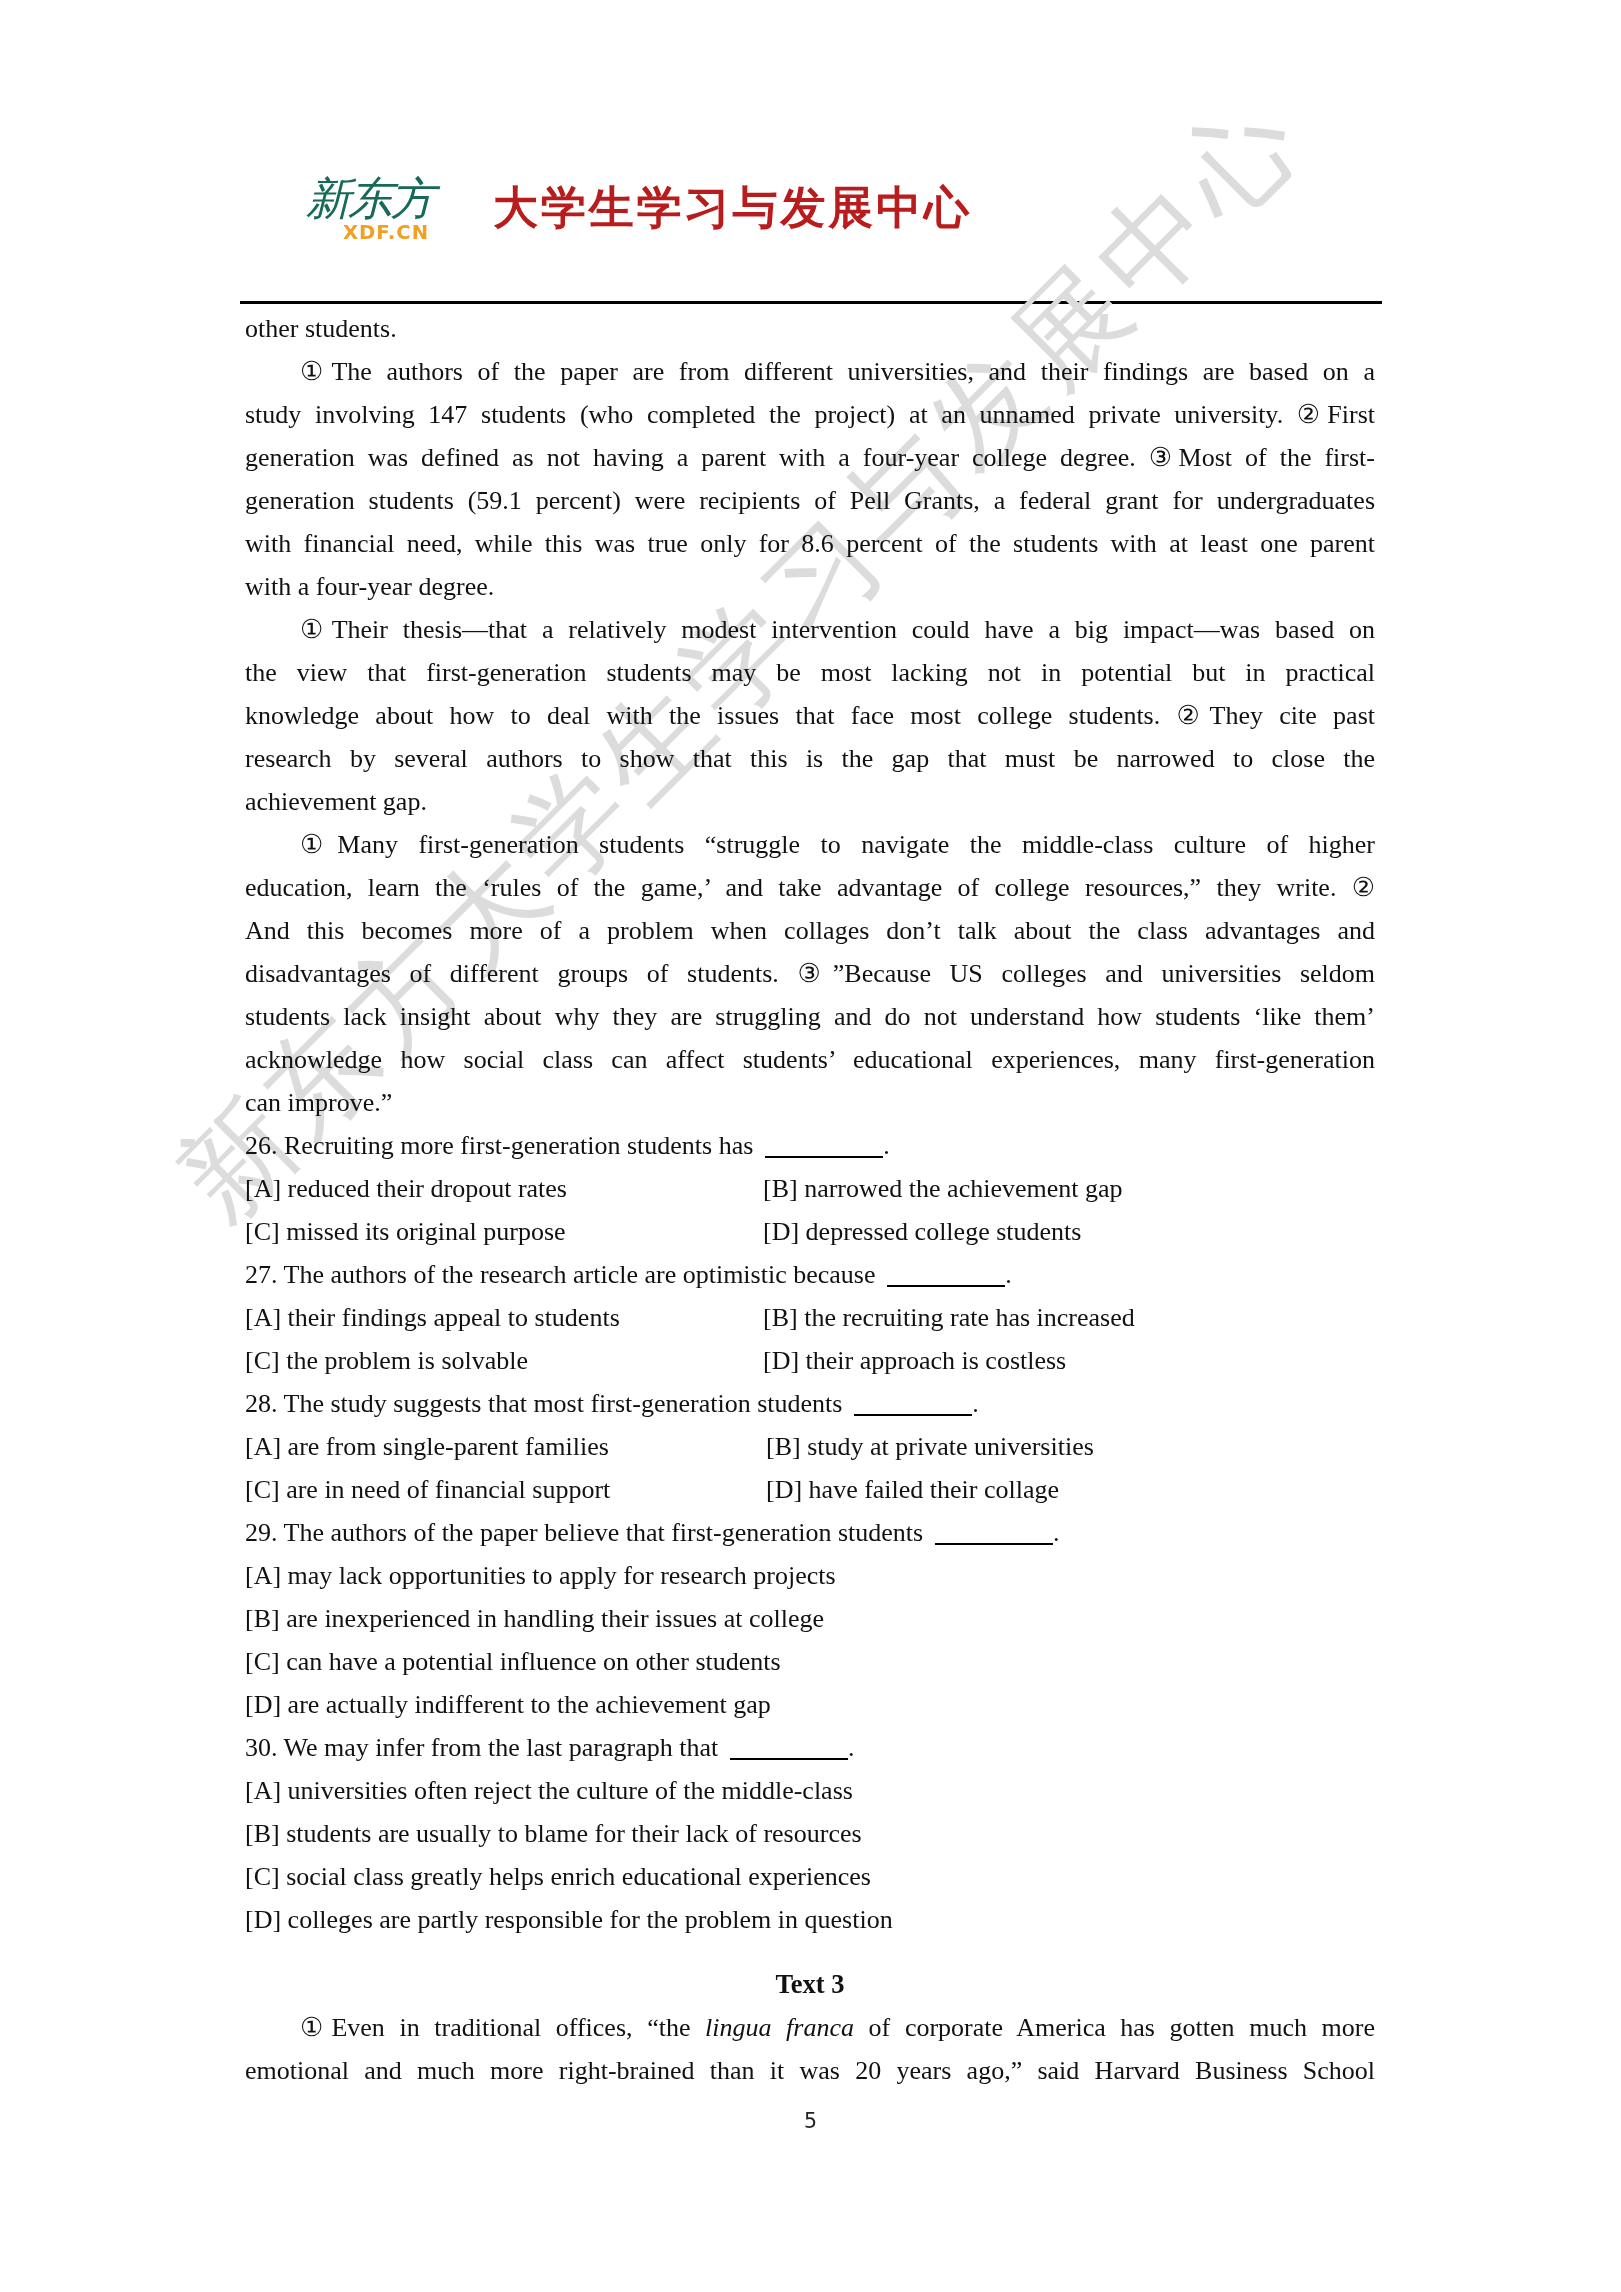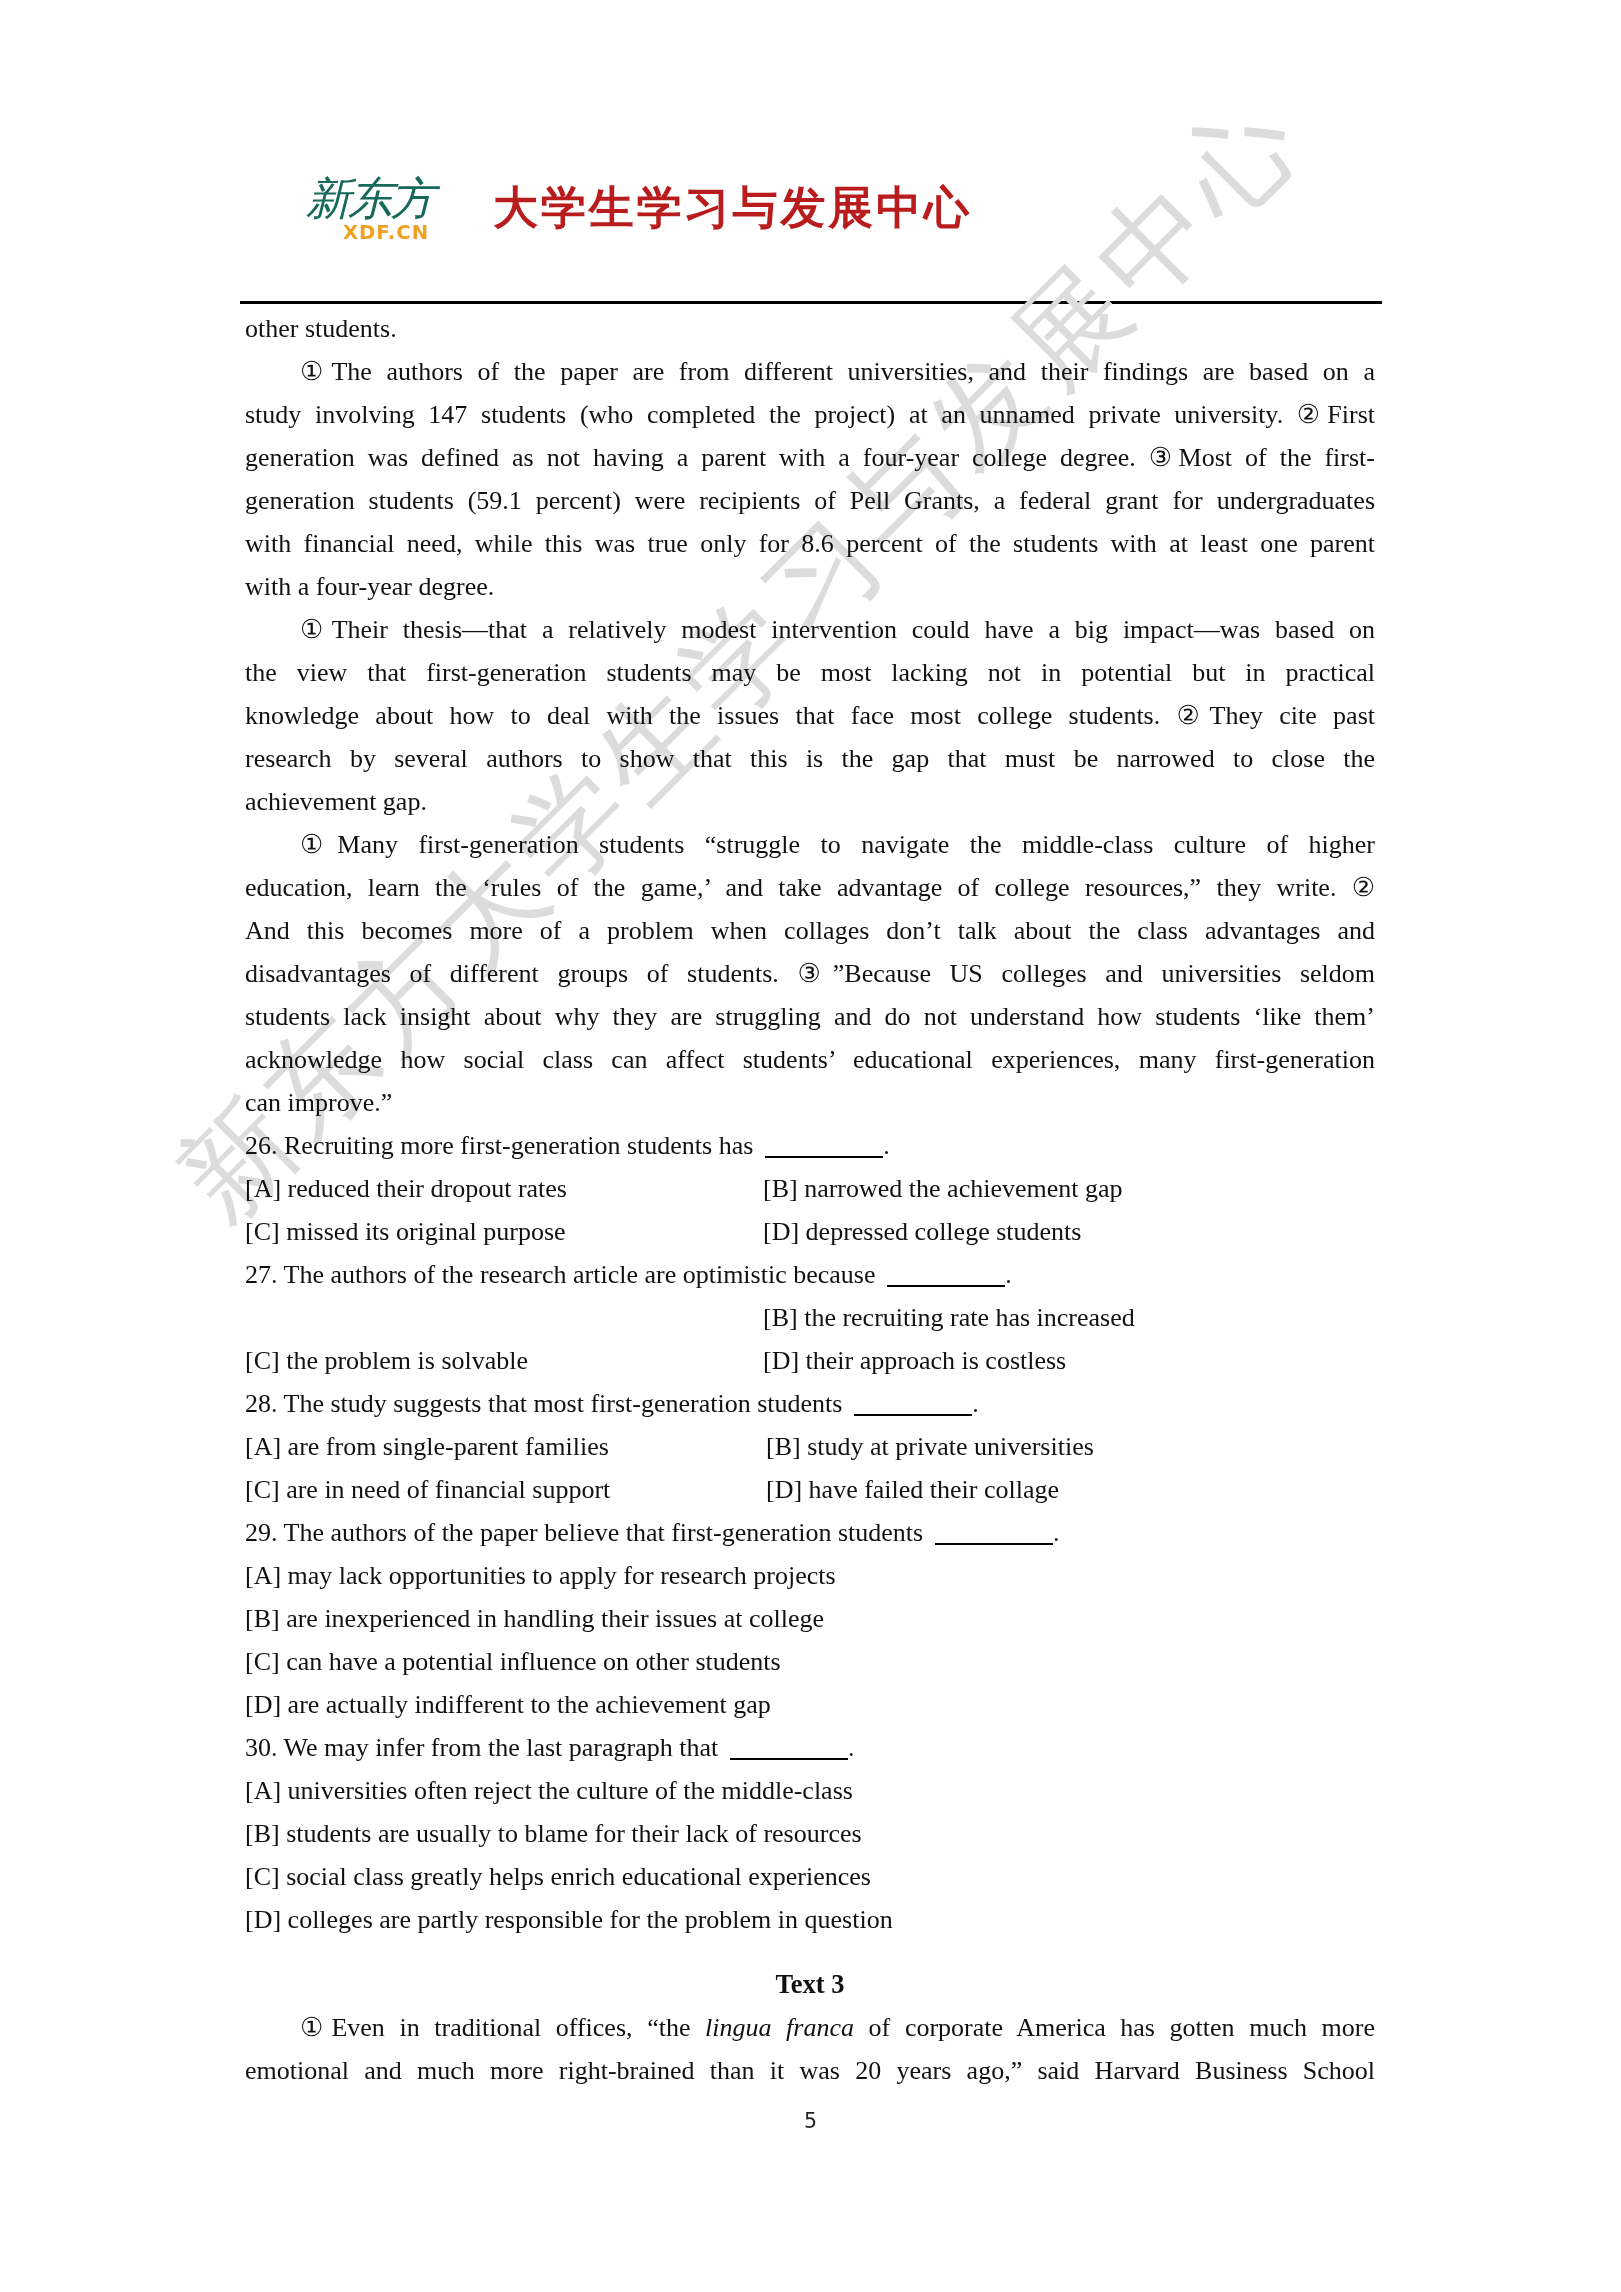--- a/index.html
+++ b/index.html
@@ -73,20 +73,21 @@
     </div>
     <div class="opt-row">
       <span class="opt-left">[C] missed its original purpose</span>
       <span class="opt-right">[D] depressed college students</span>
     </div>
   </div>
 
   <div>
     <div class="line"><span>27. The authors of the research article are optimistic because</span><span class="blank"></span><span>.</span></div>
     <div class="opt-row">
+      <span class="opt-left">[A] their findings appeal to students</span>
       <span class="opt-right">[B] the recruiting rate has increased</span>
     </div>
     <div class="opt-row">
       <span class="opt-left">[C] the problem is solvable</span>
       <span class="opt-right">[D] their approach is costless</span>
     </div>
   </div>
 
   <div>
     <div class="line"><span>28. The study suggests that most first-generation students</span><span class="blank"></span><span>.</span></div>

